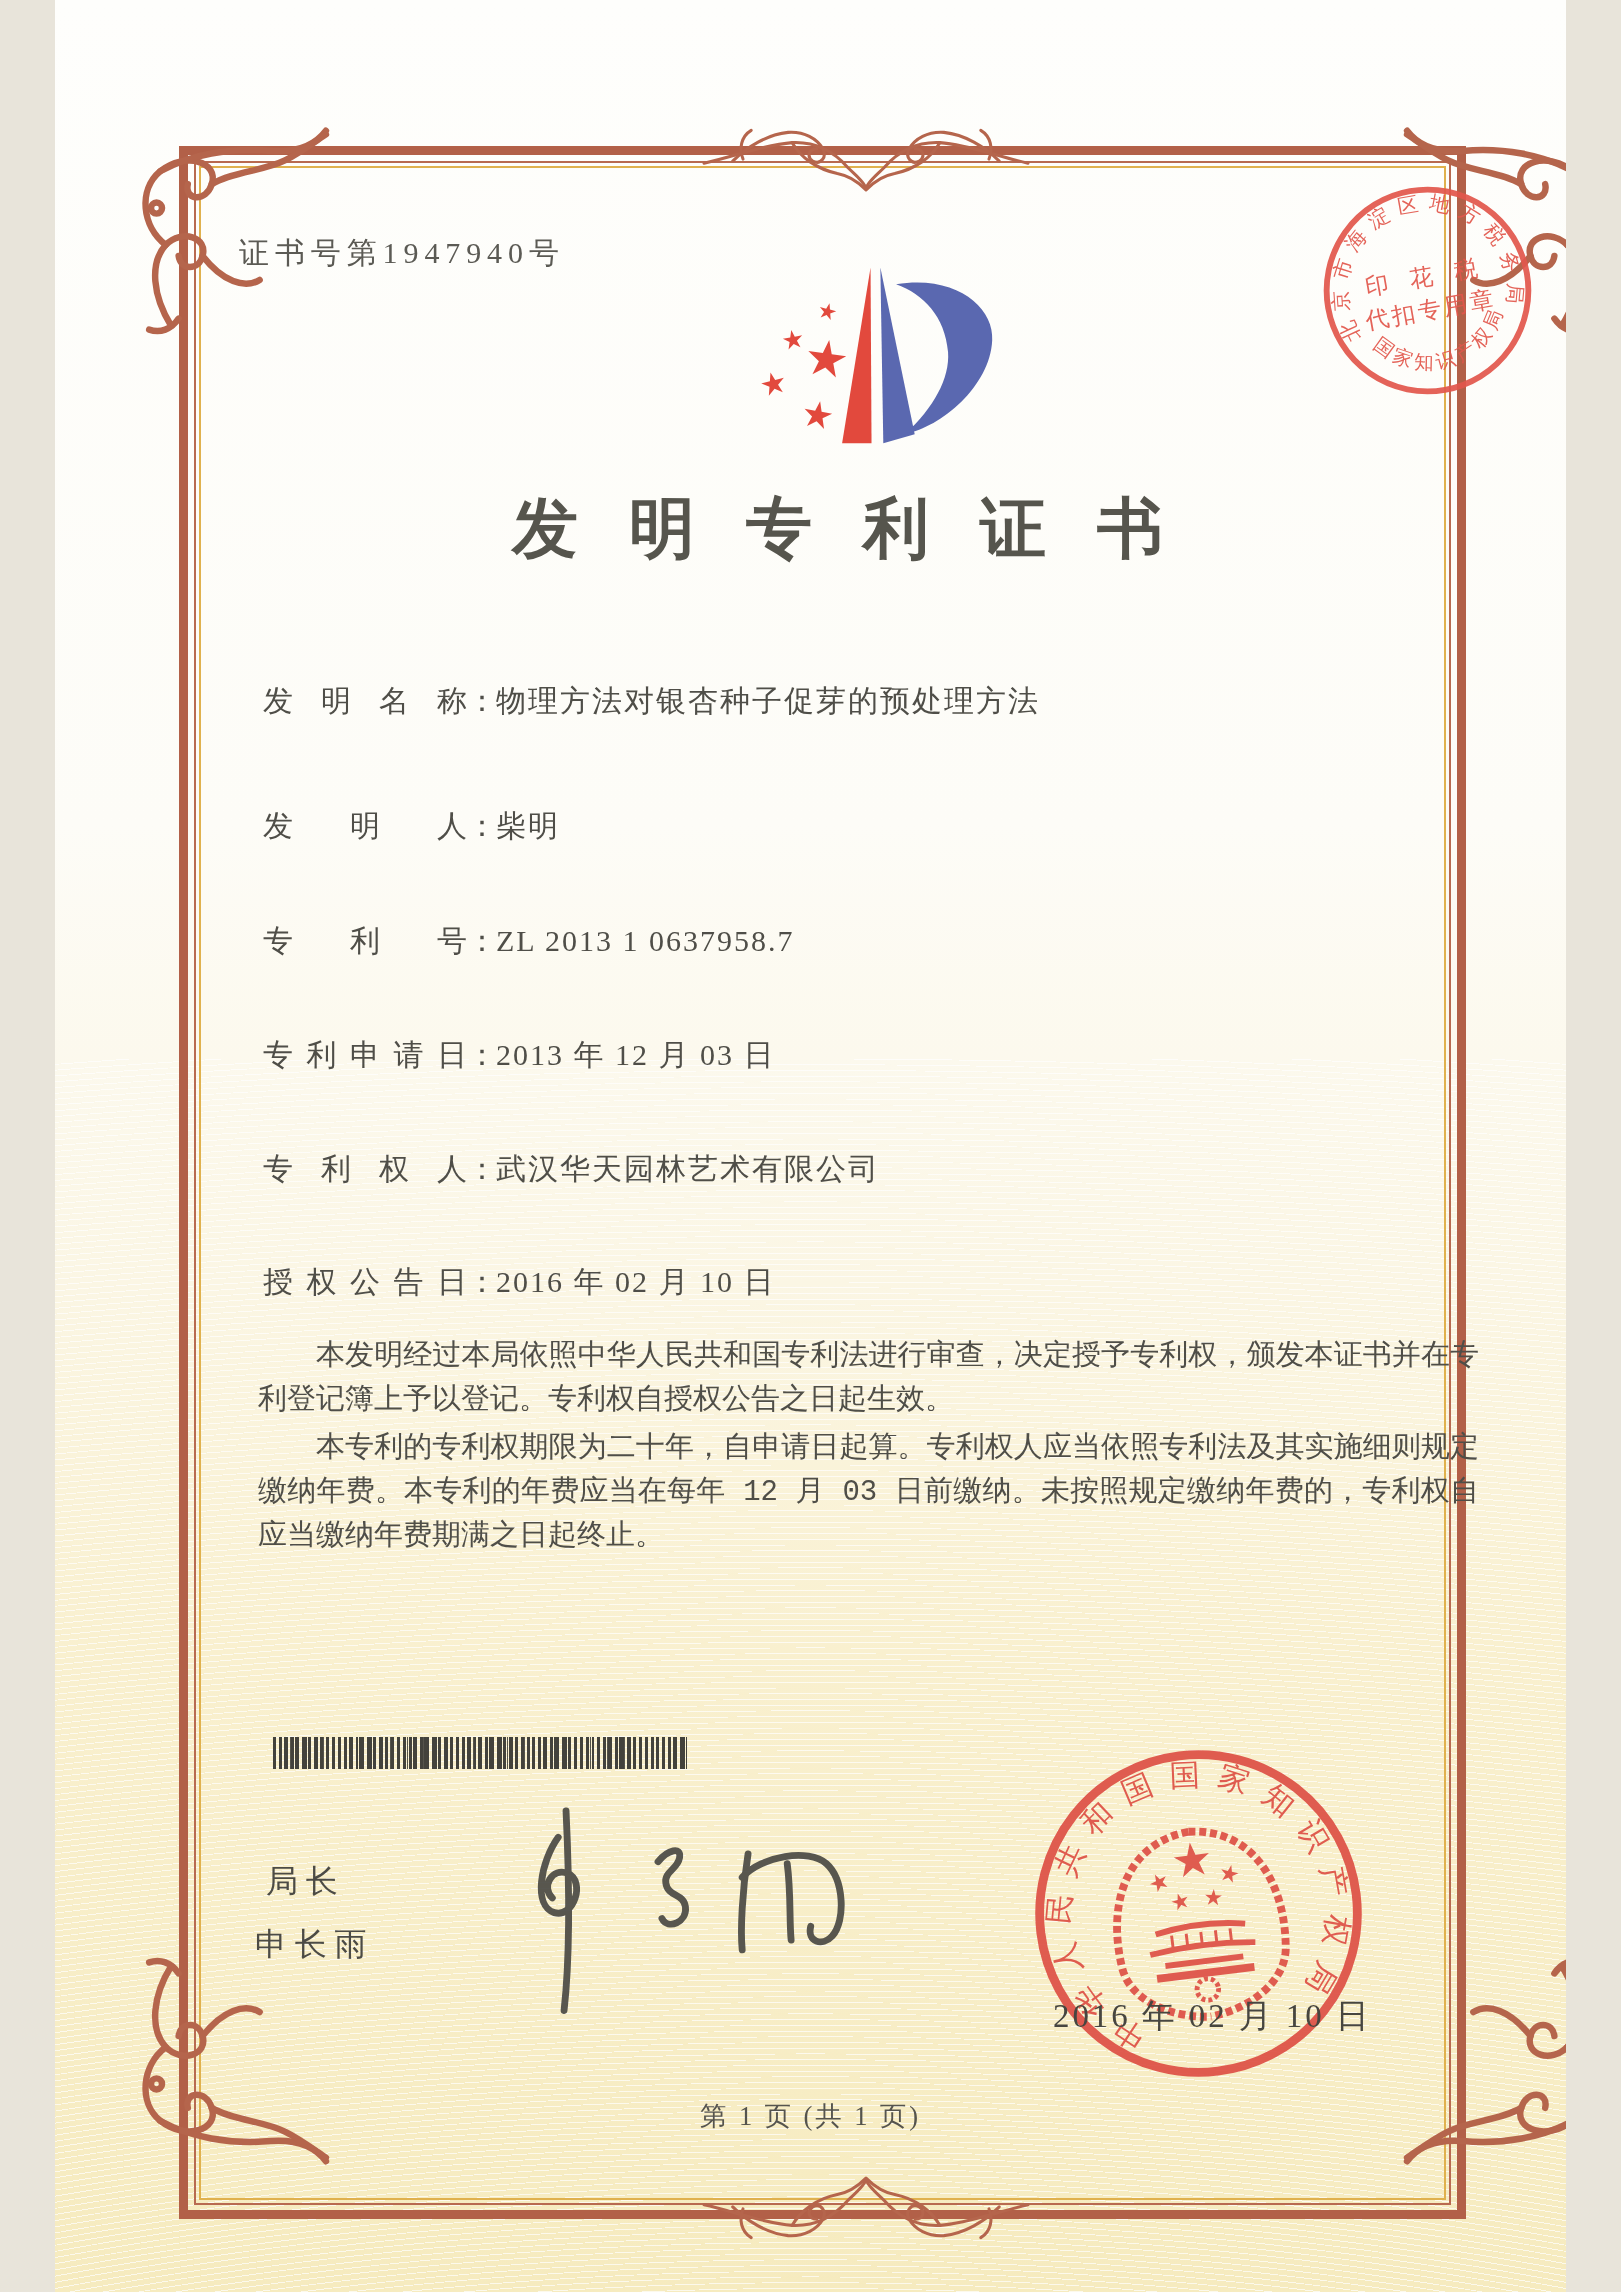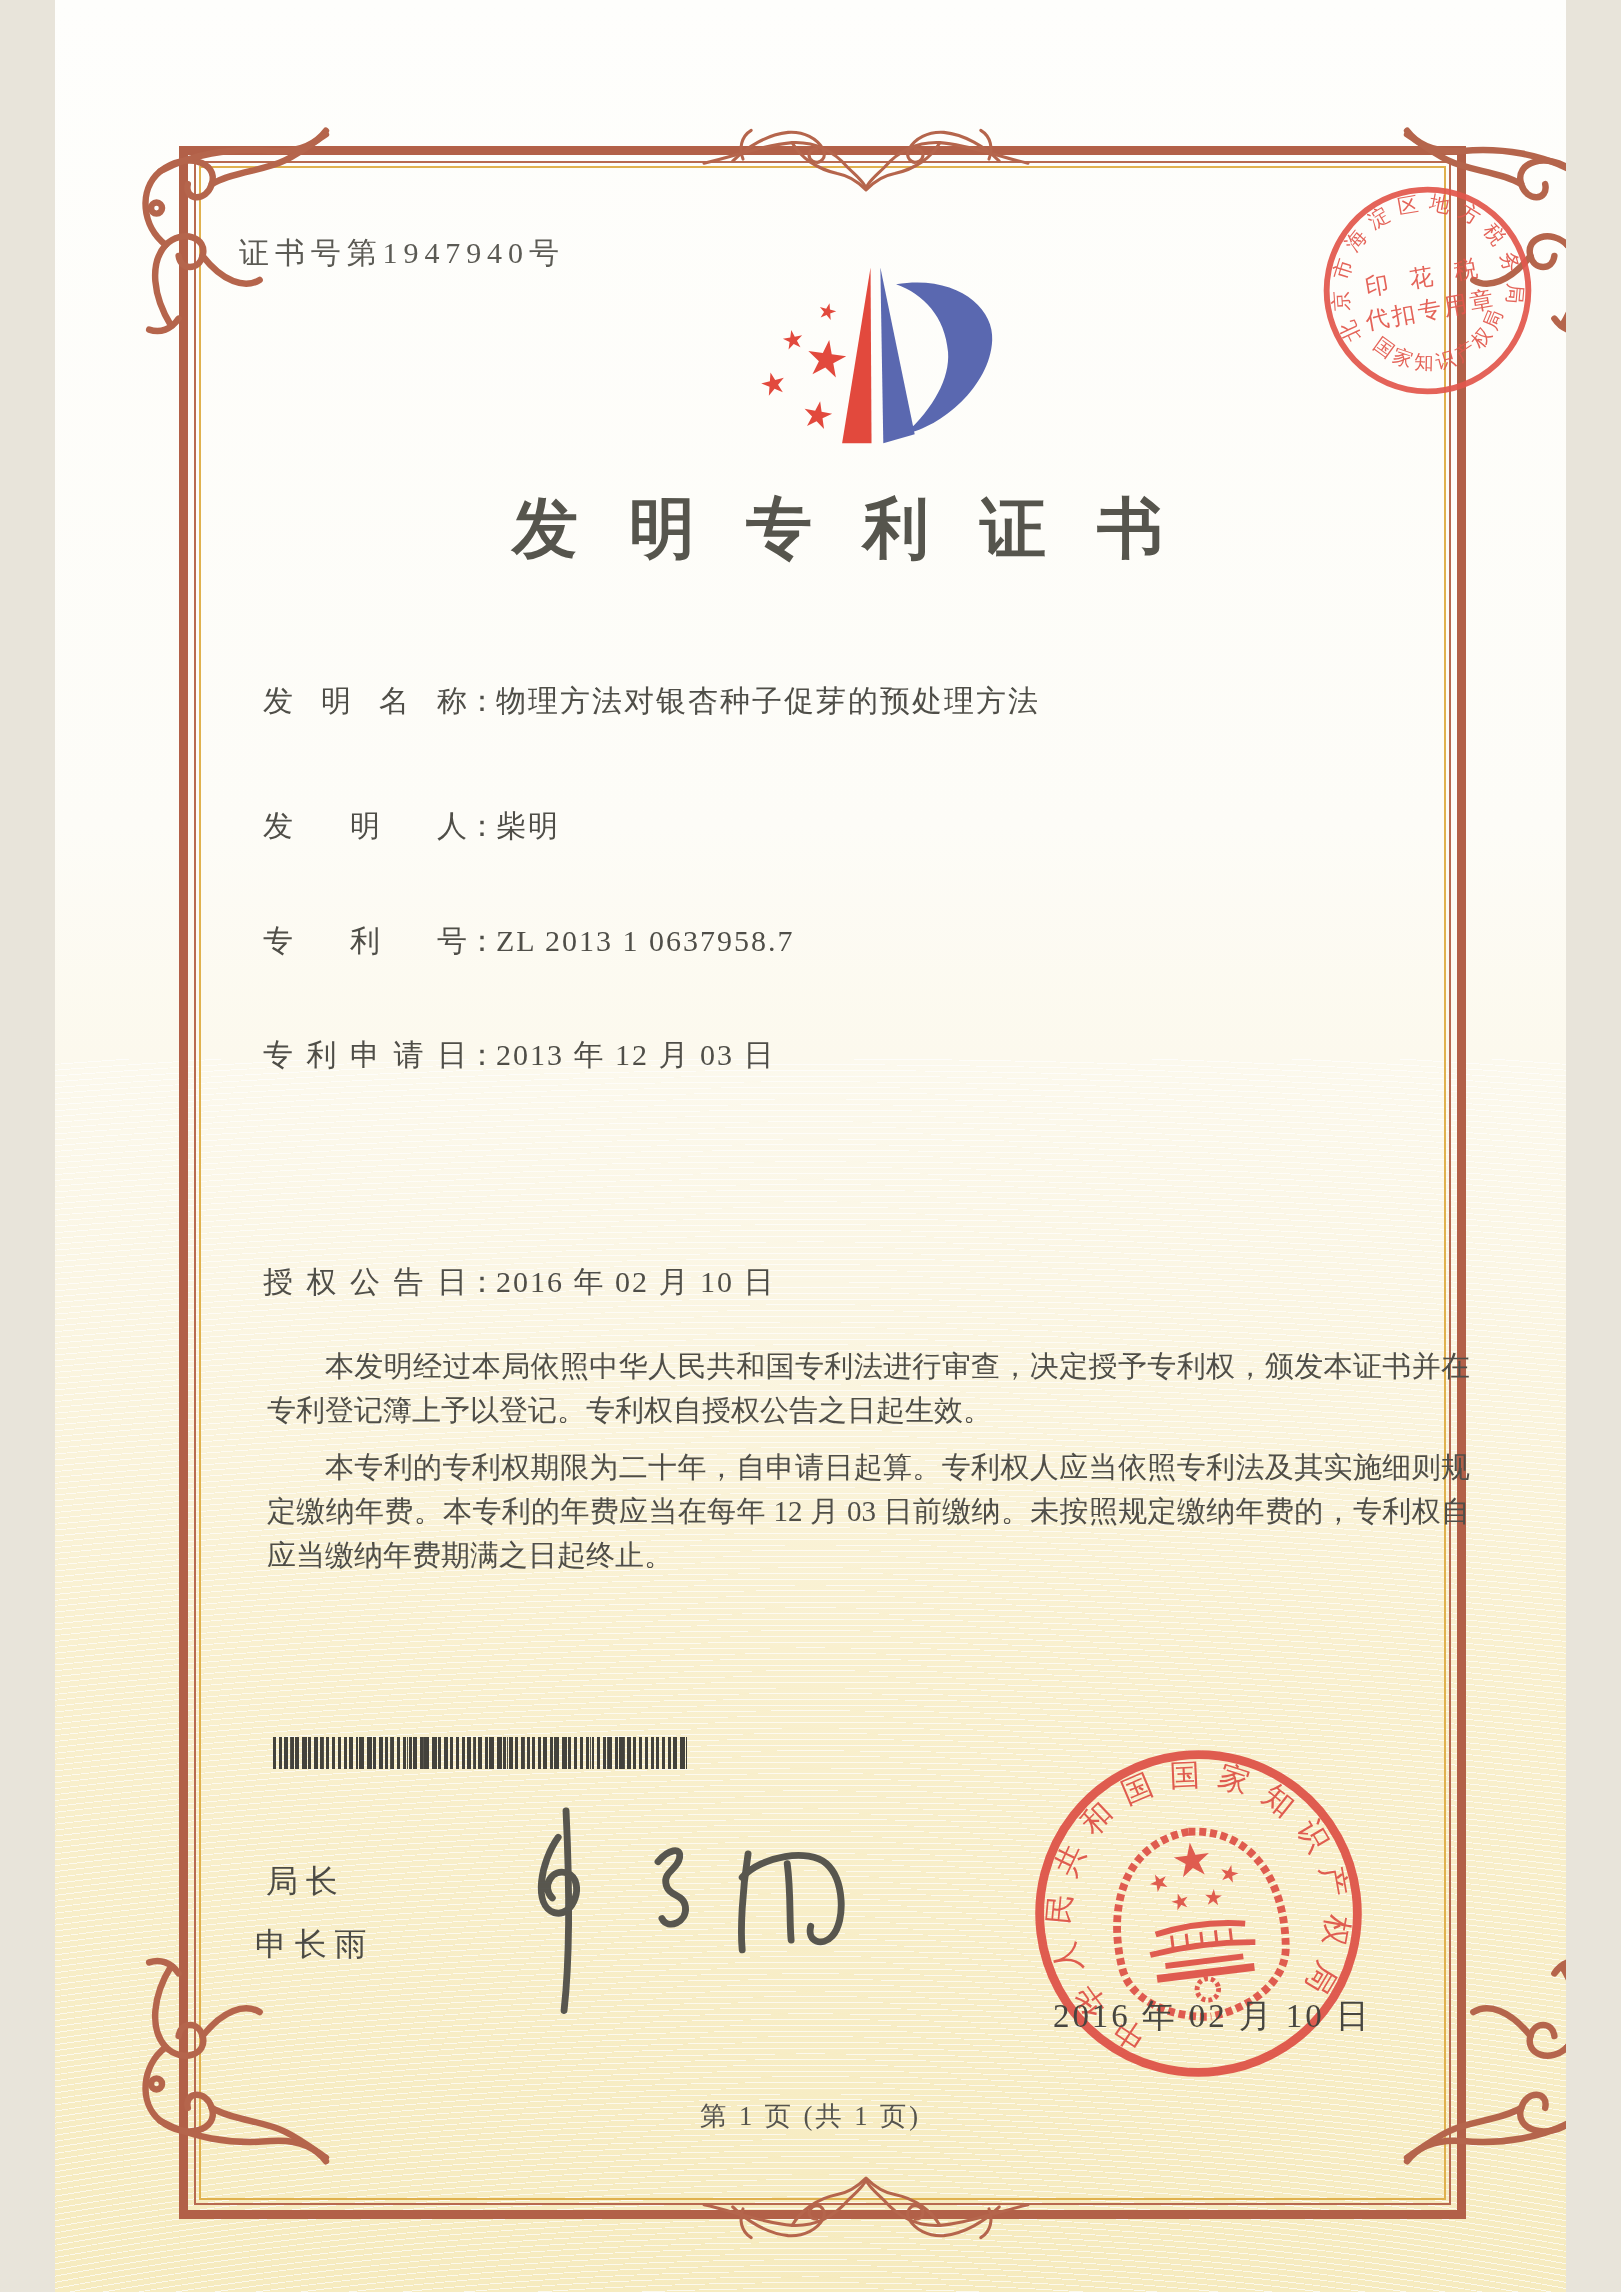--- a/index.html
+++ b/index.html
@@ -37,22 +37,22 @@
 
   .field { position:absolute; left:208px; font-size:30px; color:#4f4e48; white-space:nowrap; }
   .flabel { display:inline-block; width:204px; text-align:justify; text-align-last:justify; vertical-align:bottom; }
   .fcolon { display:inline-block; width:29px; }
   .fvalue { letter-spacing:2px; }
   .f1 { top:681px; } .f2 { top:806px; } .f3 { top:921px; }
   .f4 { top:1035px; } .f5 { top:1149px; } .f6 { top:1262px; }
 
   .body-text { position:absolute; left:199px; top:1331px; width:1229px; }
   .body-text p {
-    margin:13px; text-indent:2em; font-size:29px; line-height:44px;
-    text-align:justify; color:#4f4e48;
+    margin:4px; text-indent:2em; font-size:29px; line-height:44px;
+    text-align:justify; color:#4f4e48;font-family:Liberation Mono, monospace;
   }
 
   .barcode {
     position:absolute; left:218px; top:1737px; width:414px; height:32px;
     background:
       repeating-linear-gradient(90deg,#43423c 0 2.9px,transparent 2.9px 5.9px),
       repeating-linear-gradient(90deg,#43423c 0 2px,transparent 2px 10.8px),
       repeating-linear-gradient(90deg,rgba(67,66,60,.9) 0 1px,transparent 1px 16.7px);
   }
 
@@ -170,20 +170,23 @@
     <span class="flabel">发明名称</span><span class="fcolon">：</span><span class="fvalue">物理方法对银杏种子促芽的预处理方法</span>
   </div>
   <div class="field f2">
     <span class="flabel">发明人</span><span class="fcolon">：</span><span class="fvalue">柴明</span>
   </div>
   <div class="field f3">
     <span class="flabel">专利号</span><span class="fcolon">：</span><span class="fvalue">ZL 2013 1 0637958.7</span>
   </div>
   <div class="field f4">
     <span class="flabel">专利申请日</span><span class="fcolon">：</span><span class="fvalue">2013 年 12 月 03 日</span>
+  </div>
+  <div class="field f5">
+    <span class="flabel">专利权人</span><span class="fcolon">：</span><span class="fvalue">武汉华天园林艺术有限公司</span>
   </div>
   <div class="field f6">
     <span class="flabel">授权公告日</span><span class="fcolon">：</span><span class="fvalue">2016 年 02 月 10 日</span>
   </div>
 
   <div class="body-text">
     <p>本发明经过本局依照中华人民共和国专利法进行审查，决定授予专利权，颁发本证书并在专利登记簿上予以登记。专利权自授权公告之日起生效。</p>
     <p>本专利的专利权期限为二十年，自申请日起算。专利权人应当依照专利法及其实施细则规定缴纳年费。本专利的年费应当在每年 12 月 03 日前缴纳。未按照规定缴纳年费的，专利权自应当缴纳年费期满之日起终止。</p>
   </div>
 

